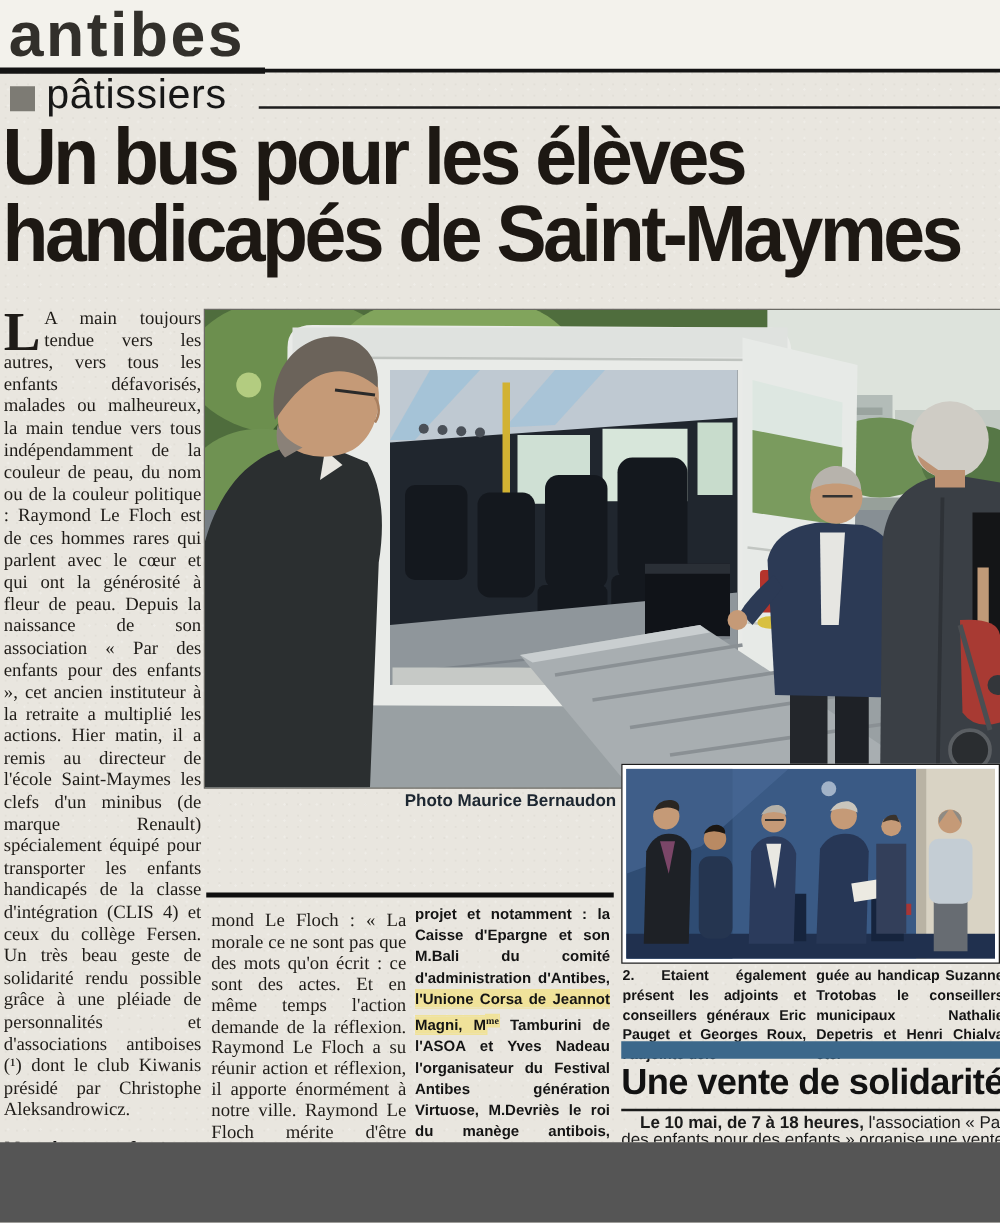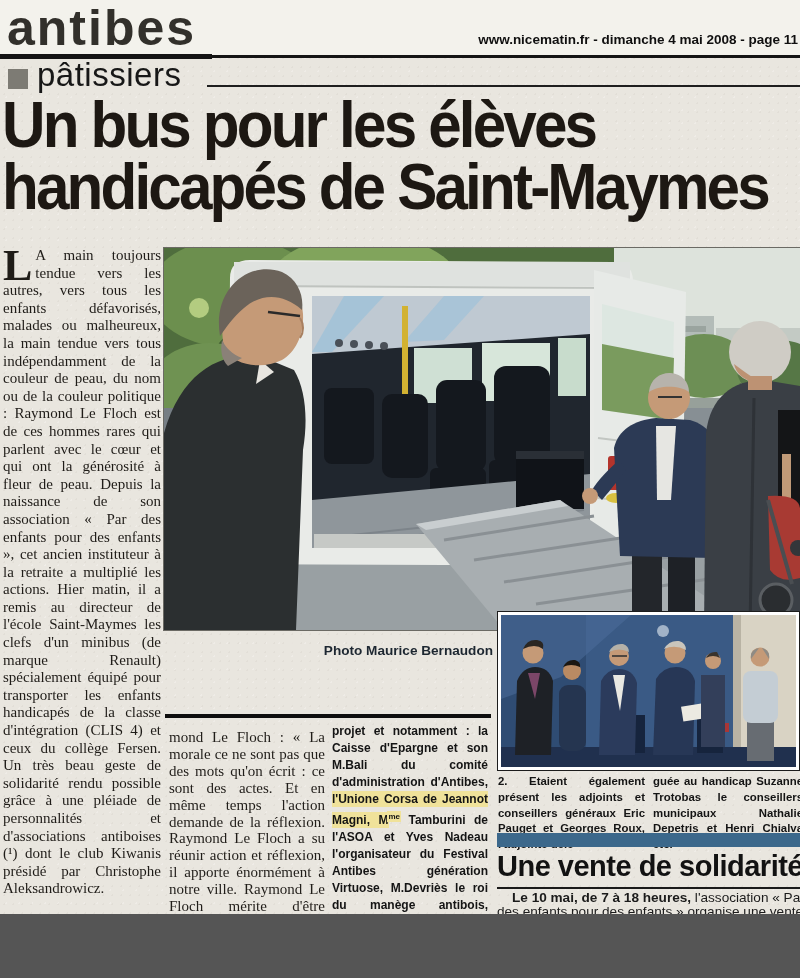--- a/index.html
+++ b/index.html
@@ -38,32 +38,32 @@
            font-size:44px;line-height:33px;padding:2px 3px 0 0;}
   .it{}
   .subhead{margin:13px 0 17px 0;font-weight:700;font-size:16.5px;line-height:19px;color:#131313;}
   
   .photo1{position:absolute;left:164px;top:248px;width:636px;height:382px;
           outline:1px solid #6b6a64;background:#8c9490;}
   .photo1 svg{display:block;}
   
   .cap1{position:absolute;left:165px;top:632px;width:328px;}
   .cap1 p{margin:0;font-weight:700;font-size:13.6px;line-height:16px;color:#0f1b26;text-align:justify;}
-  .credit{margin-top:11px;font-weight:700;font-size:13.6px;color:#1d2731;text-align:right;}
+  .credit{margin-top:1px;font-weight:700;font-size:13.6px;color:#1d2731;text-align:right;}
   .cap-rule{position:absolute;left:165px;top:714px;width:326px;height:4px;background:#0e0e0e;}
   
   .col2{position:absolute;left:169px;top:729px;width:156px;height:249px;overflow:hidden;}
   .col2 p{margin:0;font-family:"Liberation Serif", serif;font-size:15px;line-height:16.9px;
           text-align:justify;color:#201d19;}
   .footnote{margin-top:13px;font-weight:700;font-size:11.8px;line-height:16.2px;
             text-align:justify;color:#141414;font-family:"Liberation Sans", sans-serif;}
   .col3{position:absolute;left:332px;top:723px;width:156px;height:255px;overflow:hidden;}
   .col3 .footnote{margin-top:0;font-size:12px;line-height:17px;}
   .hl-mark{background:#f0e29a;box-shadow:0 0 0 1px #f0e29a;}
-  sup{font-size:8px;}
+  sup{font-size:8px;font-family:Liberation Serif, serif;}
   
   .photo2{position:absolute;left:497px;top:611px;width:295px;height:152px;background:#fff;
           padding:3px;border:1px solid #1c1c1c;}
   .cap2l{position:absolute;left:498px;top:774px;width:147px;}
   .cap2r{position:absolute;left:653px;top:774px;width:150px;}
   .cap2l p,.cap2r p{margin:0;font-weight:700;font-size:11.4px;line-height:15.8px;
                     text-align:justify;color:#141414;}
   
   .bluebar{position:absolute;left:497px;top:833px;width:310px;height:14px;background:#3c688b;}
   .sale-title{position:absolute;left:497px;top:849px;width:312px;font-weight:800;
@@ -73,21 +73,20 @@
   .sale-body p{margin:0;font-size:13.6px;line-height:14.4px;color:#1b1b1b;text-align:left;}
   .bold{font-weight:700;margin-left:15px;}
 </style>
 </head>
 <body>
 
 <div id="page">
 
   <div class="header-strip"></div>
   <div class="brand">antibes</div>
-  <div class="meta">www.nicematin.fr - dimanche 4 mai 2008 - page 11</div>
   <div class="rule-top"></div>
   <div class="rule-top-thick"></div>
 
   <div class="sq"></div>
   <div class="section-label">pâtissiers</div>
   <div class="section-rule"></div>
 
   <div class="headline">
     <div class="hl">Un bus pour les élèves</div>
     <div class="hl">handicapés de Saint-Maymes</div>

